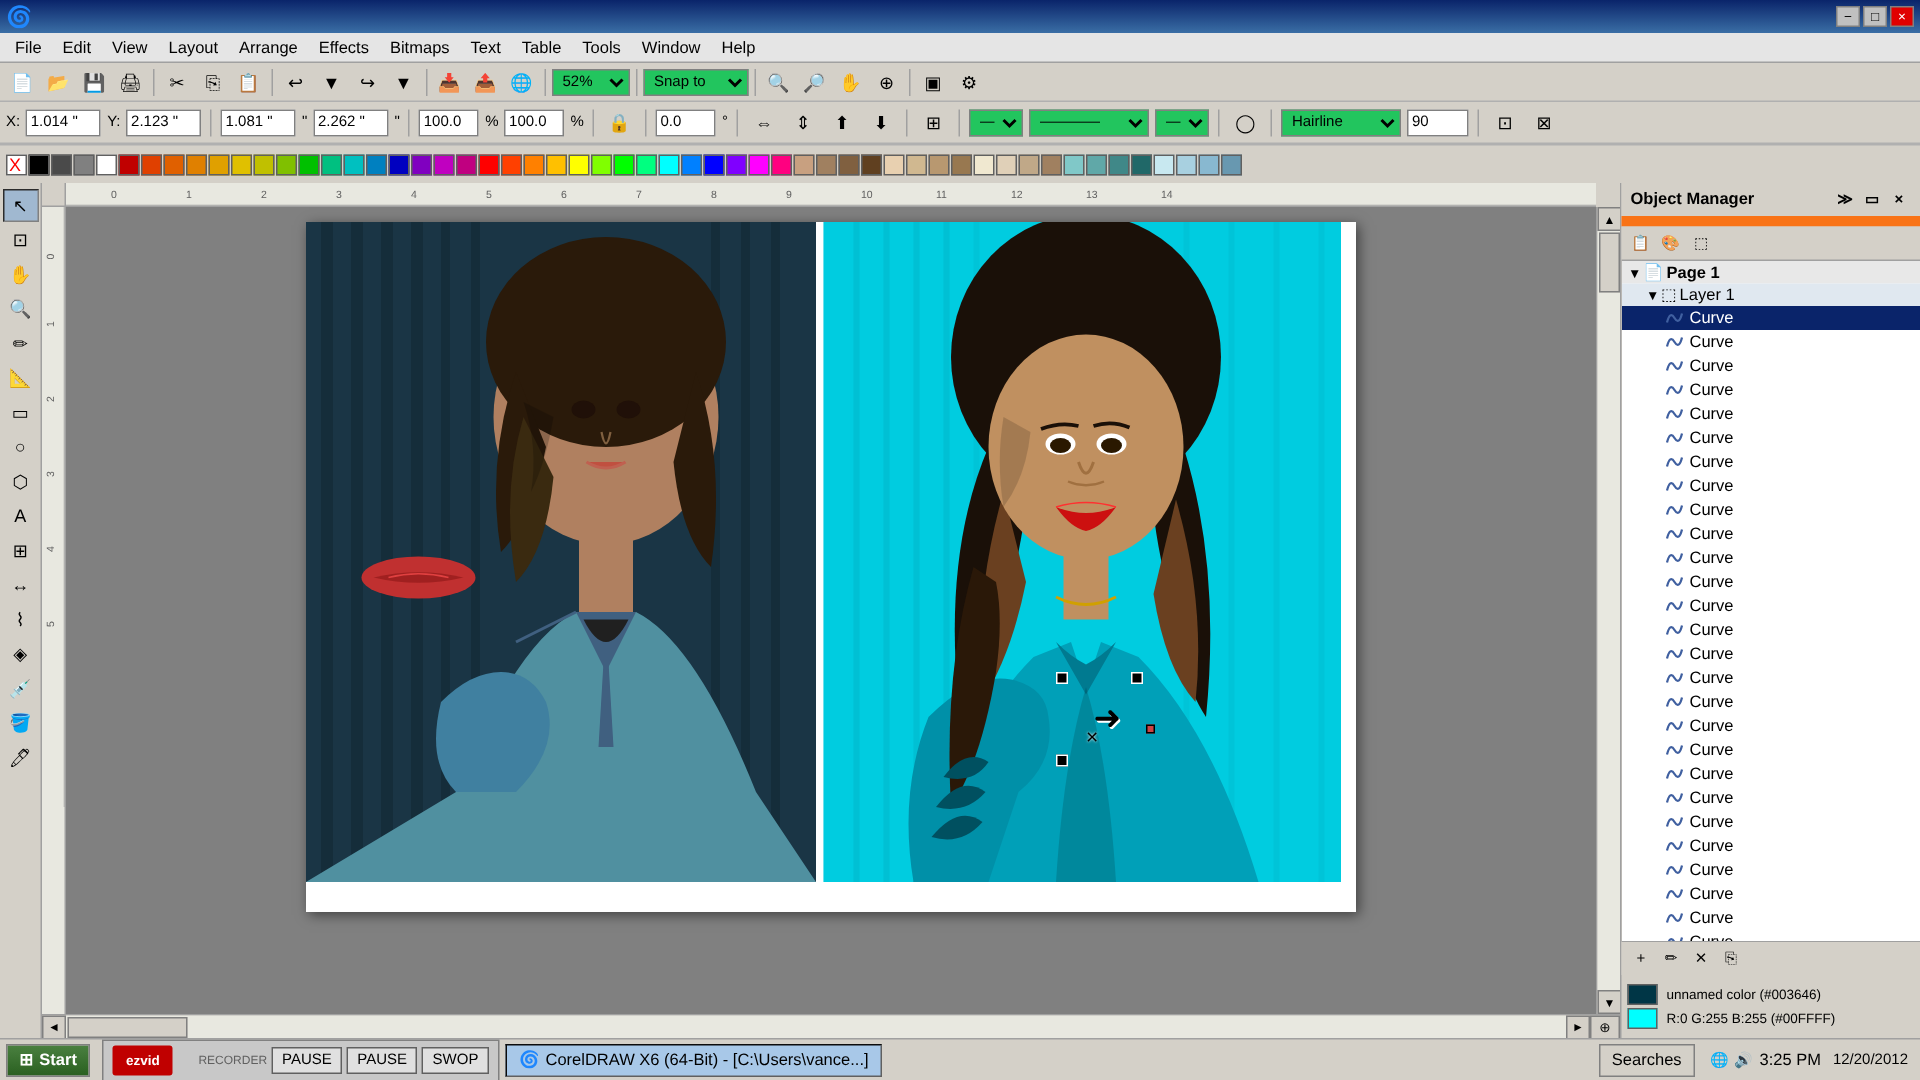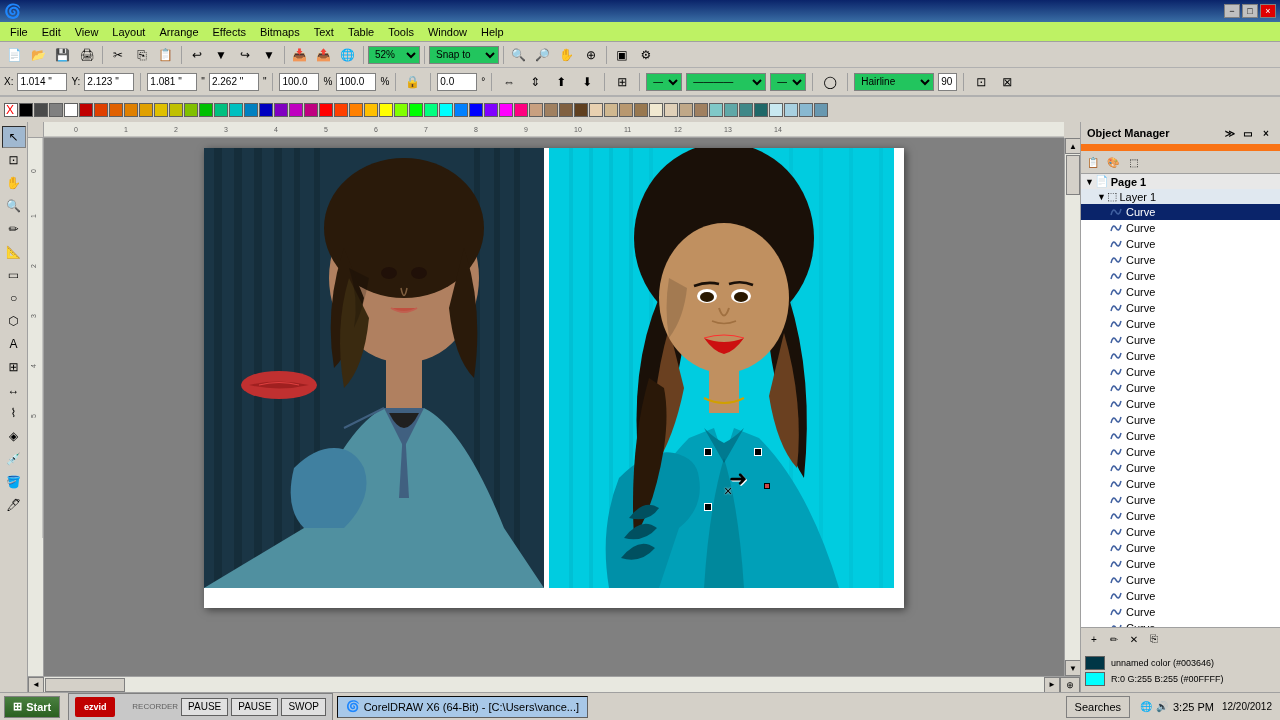--- a/index.html
+++ b/index.html
@@ -22,21 +22,21 @@
       width: 16px; height: 14px;
       background: #c0c0c0;
       border: 1px solid #808080;
       display: flex; align-items: center; justify-content: center;
       font-size: 9px; cursor: pointer; color: black;
     }
 
     
     #menubar {
       height: 20px;
-      background: #bef264;
+      background: #e5e5e5;
       display: flex;
       align-items: center;
       padding: 0 4px;
       gap: 2px;
       border-bottom: 1px solid #a0a0a0;
     }
     .menu-item {
       padding: 2px 6px;
       cursor: pointer;
       font-size: 11px;
@@ -448,21 +448,21 @@
   </select>
   <select class="tb-select">
     <option>—</option>
   </select>
   <div class="tb-sep"></div>
   <div class="tb-btn">◯</div>
   <div class="tb-sep"></div>
   <select class="tb-select" style="width:80px;">
     <option>Hairline</option>
   </select>
-  <input class="prop-input" value="90" style="width: 19px;">
+  <input class="prop-input" value="90" style="width: 41px;">
   <div class="tb-sep"></div>
   <div class="tb-btn">⊡</div>
   <div class="tb-btn">⊠</div>
 </div>
 
 <div id="colorbar">
   <div class="color-none"></div>
   <div class="color-swatch" style="background:#000000;"></div>
   <div class="color-swatch" style="background:#4a4a4a;"></div>
   <div class="color-swatch" style="background:#808080;"></div>

